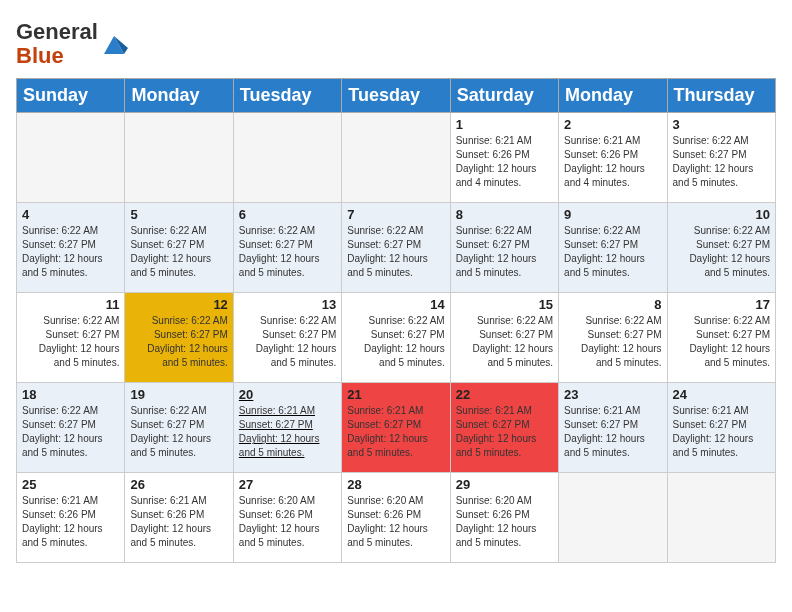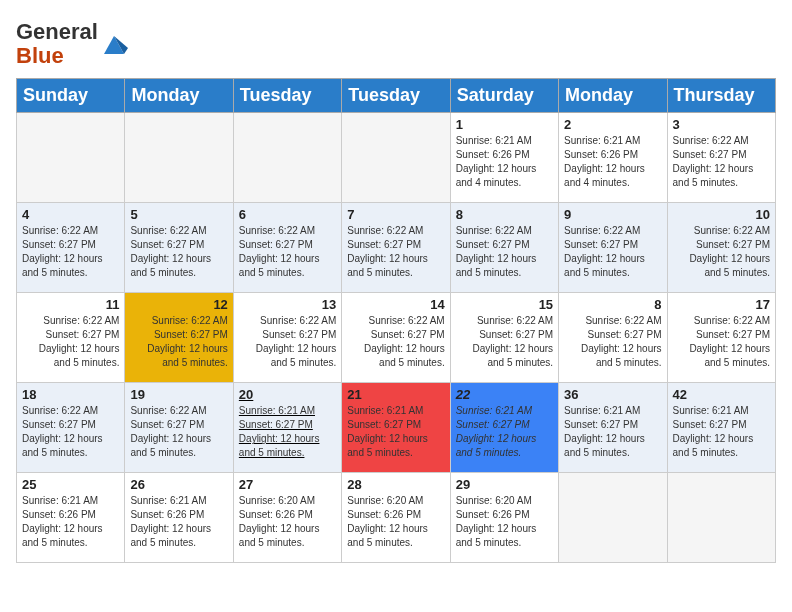--- a/index.html
+++ b/index.html
@@ -219,30 +219,30 @@
           <div class="day-info">Sunrise: 6:22 AM<br>Sunset: 6:27 PM<br>Daylight: 12 hours and 5 minutes.</div>
         </td>
         <td style="background: rgb(234, 240, 248); text-decoration: underline;">
           <div class="day-number">20</div>
           <div class="day-info">Sunrise: 6:21 AM<br>Sunset: 6:27 PM<br>Daylight: 12 hours and 5 minutes.</div>
         </td>
         <td style="background: #ef4444;">
           <div class="day-number">21</div>
           <div class="day-info">Sunrise: 6:21 AM<br>Sunset: 6:27 PM<br>Daylight: 12 hours and 5 minutes.</div>
         </td>
-        <td style="background: #3b82f6; font-style: italic;">
+        <td style="background: #ef4444;">
           <div class="day-number">22</div>
           <div class="day-info">Sunrise: 6:21 AM<br>Sunset: 6:27 PM<br>Daylight: 12 hours and 5 minutes.</div>
         </td>
         <td style="background: rgb(234, 240, 248);">
-          <div class="day-number">36</div>
-          <div class="day-info">Sunrise: 6:21 AM<br>Sunset: 6:27 PM<br>Daylight: 12 hours and 5 minutes.</div>
-        </td>
-        <td style="background: rgb(234, 240, 248);">
-          <div class="day-number">42</div>
+          <div class="day-number">23</div>
+          <div class="day-info">Sunrise: 6:21 AM<br>Sunset: 6:27 PM<br>Daylight: 12 hours and 5 minutes.</div>
+        </td>
+        <td style="background: rgb(234, 240, 248);">
+          <div class="day-number">24</div>
           <div class="day-info">Sunrise: 6:21 AM<br>Sunset: 6:27 PM<br>Daylight: 12 hours and 5 minutes.</div>
         </td>
       </tr>
       <tr>
         <td style="background: rgb(255, 255, 255);">
           <div class="day-number">25</div>
           <div class="day-info">Sunrise: 6:21 AM<br>Sunset: 6:26 PM<br>Daylight: 12 hours and 5 minutes.</div>
         </td>
         <td style="background: rgb(255, 255, 255);">
           <div class="day-number">26</div>

